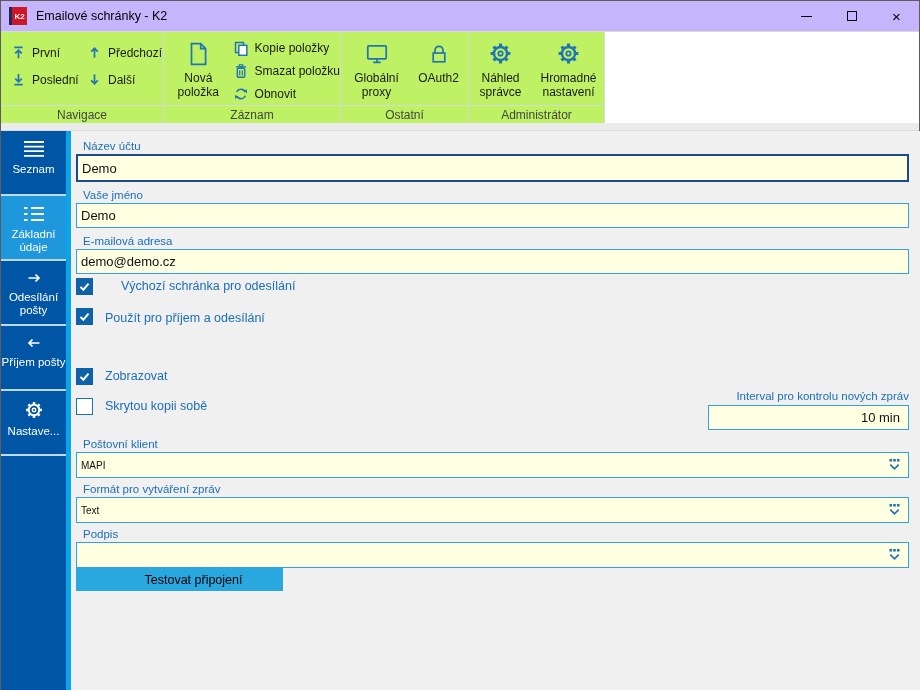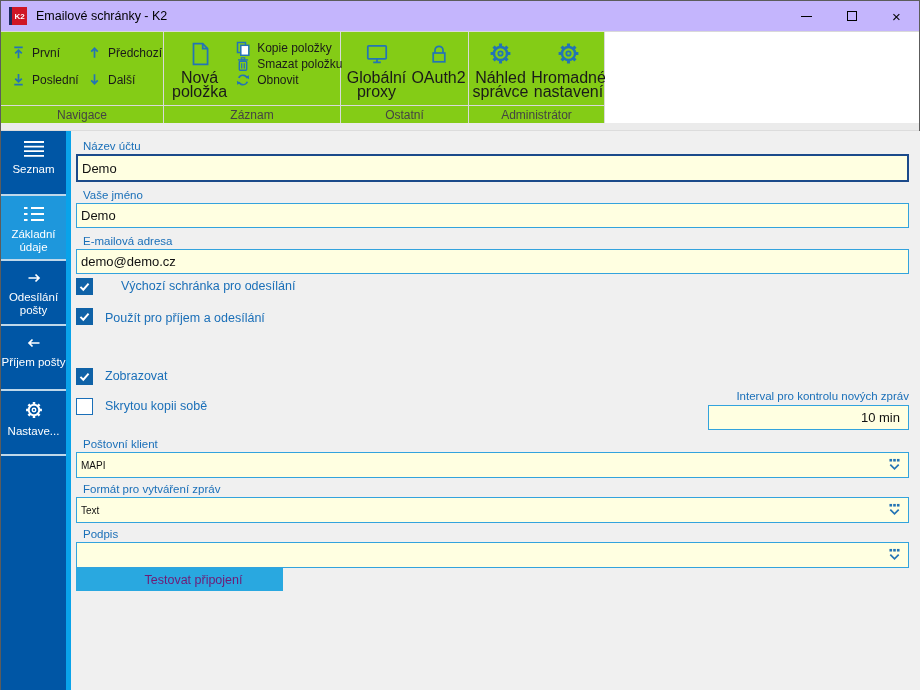--- a/index.html
+++ b/index.html
@@ -16,39 +16,39 @@
     display:flex; align-items:center; justify-content:center; letter-spacing:0; }
   .wtitle { margin-left:9px; font-size:12.5px; color:#000; }
   .wcontrols { margin-left:auto; display:flex; height:100%; }
   .wbtn { width:45px; height:100%; display:flex; align-items:center; justify-content:center; }
   .glyph-min { width:11px; height:1px; background:#000; }
   .glyph-max { width:10px; height:10px; border:1px solid #000; }
   .glyph-close { font-size:15px; color:#000; line-height:1; }
 
   
   .toolbar { position:absolute; left:0; top:30px; width:100%; height:92px;
-    background:#84cc16; border-top:1px solid #d9d9d9; display:flex; }
+    background:#bef264; border-top:1px solid #d9d9d9; display:flex; }
   .tb-group { height:100%; border-right:1px solid #d9d9d9; display:flex; flex-direction:column; }
   .tb-body { flex:1; display:flex; }
   .tb-caption { height:18px; border-top:1px solid #d9d9d9; font-size:12px; color:#444;
     display:flex; align-items:center; justify-content:center; }
   .tb-spacer { flex:1; background:#fff; }
   .toolbar-strip { position:absolute; left:0; top:122px; width:100%; height:8px;
     background:#ebebeb; border-bottom:1px solid #dcdcdc; }
 
   .nav-grid { display:grid; grid-template-columns:76px 92px; grid-auto-rows:27px;
     align-items:center; padding:7px 0 0 10px; }
   .tb-small { display:flex; align-items:center; gap:6px; font-size:12px; color:#1a1a1a;
     white-space:nowrap; }
   .tb-big { display:flex; flex-direction:column; align-items:center; padding-top:5px;
-    font-size:16px; color:#1a1a1a; text-align:center; }
+    font-size:12px; color:#1a1a1a; text-align:center; }
   .tb-big .iconbox { height:33px; display:flex; align-items:center; justify-content:center; }
   .tb-big .biglabel { line-height:14px; margin-top:1px; }
   .stack { display:flex; flex-direction:column; justify-content:flex-start;
-    padding-top:8px; }
+    padding-top:8px; gap:7px; }
   svg.tbicon { display:block; }
 
   
   .sidebar { position:absolute; left:0; top:130px; width:65px; height:560px;
     background:#0056a5; }
   .sidebar-stripe { position:absolute; left:65px; top:130px; width:5px; height:560px;
     background:#09a3ea; }
   .sb-tab { width:100%; height:65px; border-bottom:2px solid #bfd8ea;
     display:flex; flex-direction:column; align-items:center; padding-top:9px; }
   .sb-tab.active { background:#1e97dc; }
@@ -67,21 +67,21 @@
   .combo { position:absolute; background:#ffffe1; border:1px solid #33a3dd;
     display:flex; align-items:center; padding:0 6px 0 4px; }
   .combo .cval { flex:1; font-size:10px; color:#111; }
   .cbrow { position:absolute; display:flex; align-items:center; gap:12px; height:18px; }
   .cbox { width:17px; height:17px; border:1px solid #1a6fb8; background:#fff;
     display:flex; align-items:center; justify-content:center; flex:0 0 auto; }
   .cbox svg { visibility:hidden; }
   .cbox.checked { background:#0f62a7; border-color:#0f62a7; }
   .cbox.checked svg { visibility:visible; }
   .cblabel { font-size:12.5px; color:#1a6fb8; }
-  .testbtn { position:absolute; background:#29a8e0; color:#701a75; border:none;
+  .testbtn { position:absolute; background:#29a8e0; color:#000000; border:none;
     font-family:"Liberation Sans","DejaVu Sans",sans-serif; font-size:12.5px;
     display:flex; align-items:center; justify-content:center;padding-left:28px; }
 </style>
 </head>
 <body>
 
 <div class="window">
 
   <div class="titlebar">
     <div class="k2logo">K2</div>

